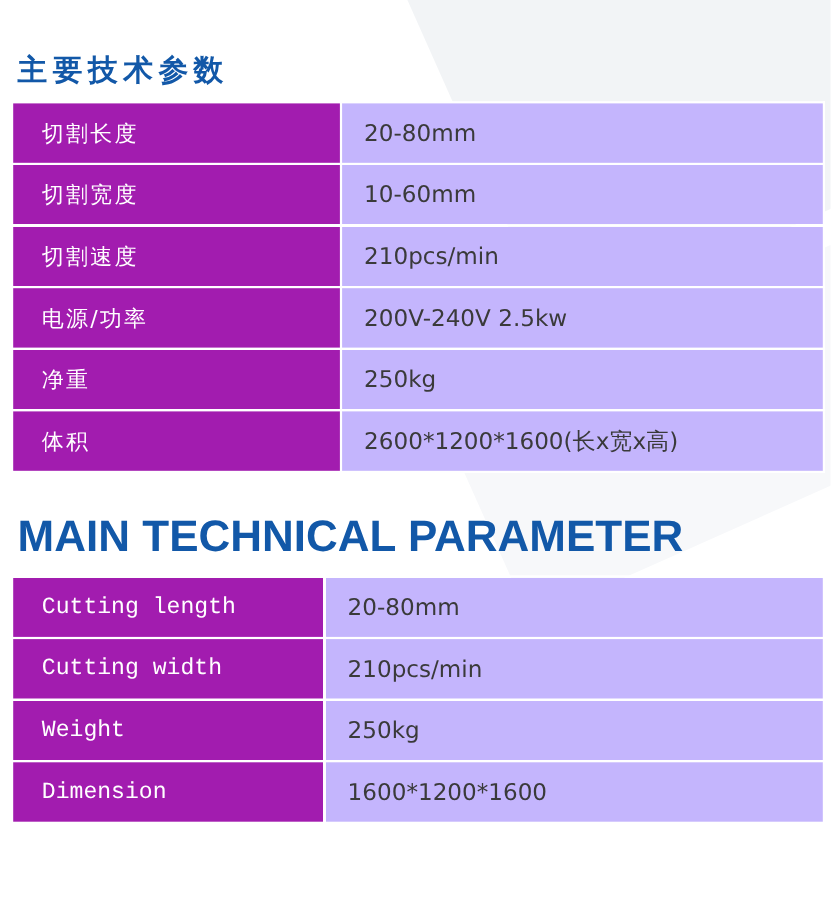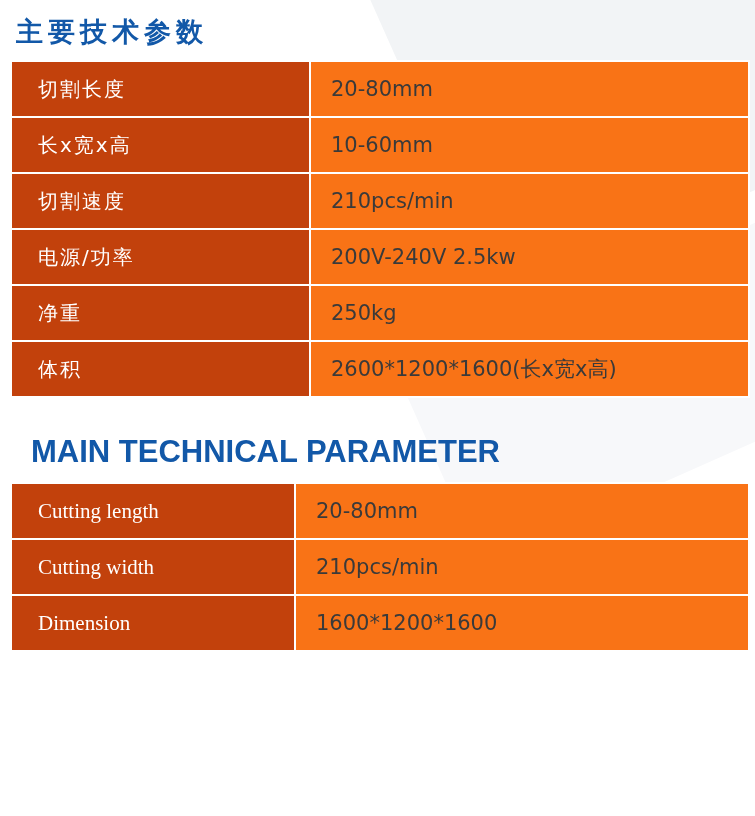--- a/index.html
+++ b/index.html
@@ -48,84 +48,85 @@
   .title {
     color: #1258a8;
     font-weight: bold;
     letter-spacing: 1px;
   }
   .title-cn {
     font-size: 27px;
     padding: 14px 0 10px 16px;
     letter-spacing: 5px;
     font-family: "DejaVu Sans", sans-serif;
+    margin-top: 32px;
   }
   .title-en {
-    font-size: 31px;
-    padding: 14px 0 12px 31px;
+    font-size: 40px;
+    padding: 14px 0 12px 16px;
     letter-spacing: 0px;
   }
 
   table.spec {
     border-collapse: collapse;
     width: 740px;
     margin-left: 10px;
     table-layout: fixed;
   }
   table.spec td {
     height: 52px;
     vertical-align: middle;
     border: 2px solid #ffffff;
   }
   td.label {
     width: 255px;
-    background: #c2410c;
+    background: #a21caf;
     color: #ffffff;
     font-size: 21px;
     padding-left: 26px;
     white-space: nowrap;
     overflow: hidden;
   }
   td.label.cn {
     font-family: "DejaVu Sans", sans-serif;
     letter-spacing: 2px;
     font-size: 20px;
   }
   td.value {
-    background: #f97316;
+    background: #c4b5fd;
     color: #3a3a3a;
     font-size: 21px;
     padding-left: 20px;
     font-family: "DejaVu Sans", sans-serif;
     white-space: nowrap;
     overflow: hidden;
   }
   .table-cn td.label { width: 270px; }
-  .table-en td.label { width: 255px; font-family: Liberation Serif, serif; }
+  .table-en td.label { width: 255px; font-family: Liberation Mono, monospace; }
 
   .gap { height: 22px; }
 </style>
 </head>
 <body>
 
 <div class="bg-shape-1"></div>
 <div class="bg-shape-2"></div>
 
 <div class="page">
 
   <div class="section">
     <div class="title title-cn">主要技术参数</div>
     <table class="spec table-cn">
       <tbody>
         <tr>
           <td class="label cn">切割长度</td>
           <td class="value">20-80mm</td>
         </tr>
         <tr>
-          <td class="label cn">长x宽x高</td>
+          <td class="label cn">切割宽度</td>
           <td class="value">10-60mm</td>
         </tr>
         <tr>
           <td class="label cn">切割速度</td>
           <td class="value">210pcs/min</td>
         </tr>
         <tr>
           <td class="label cn">电源/功率</td>
           <td class="value">200V-240V 2.5kw</td>
         </tr>
@@ -149,20 +150,24 @@
       <tbody>
         <tr>
           <td class="label">Cutting length</td>
           <td class="value">20-80mm</td>
         </tr>
         <tr>
           <td class="label">Cutting width</td>
           <td class="value">210pcs/min</td>
         </tr>
         <tr>
+          <td class="label">Weight</td>
+          <td class="value">250kg</td>
+        </tr>
+        <tr>
           <td class="label">Dimension</td>
           <td class="value">1600*1200*1600</td>
         </tr>
       </tbody>
     </table>
   </div>
 
 </div>
 
 </body></html>

